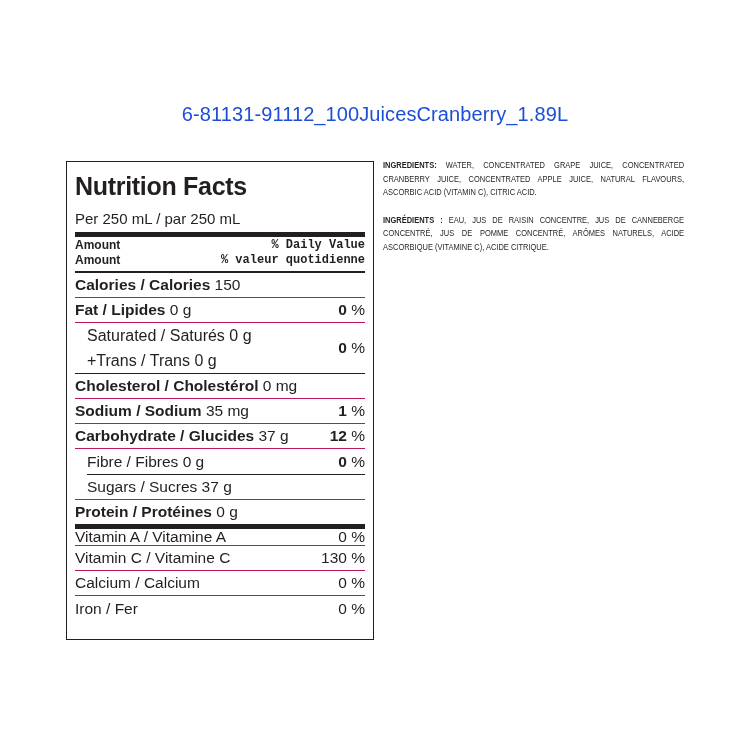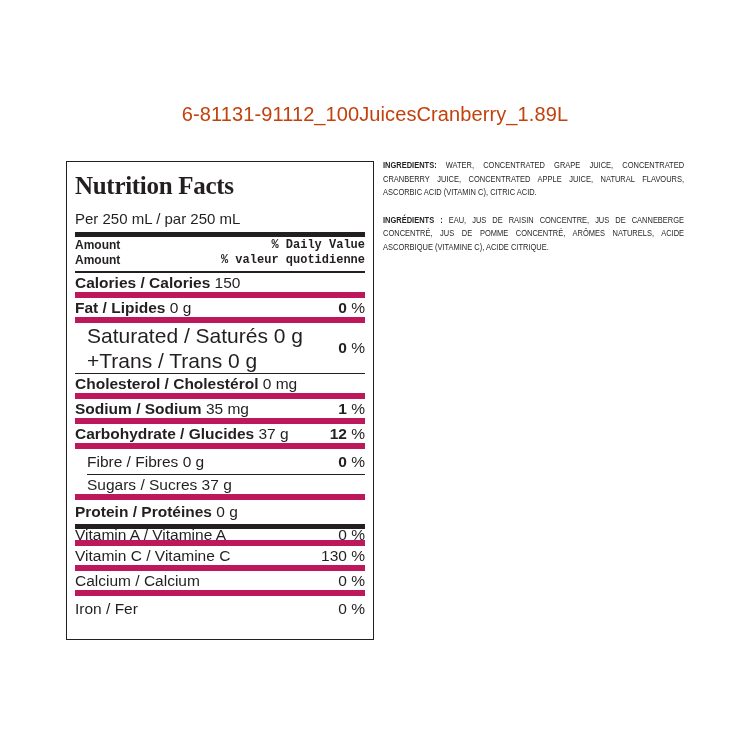--- a/index.html
+++ b/index.html
@@ -1,34 +1,34 @@
 <!DOCTYPE html>
 <html><head>
 <meta charset="utf-8">
 <style>
   html, body { margin:0; padding:0; background:#ffffff; }
   body { width:750px; height:750px; position:relative; overflow:hidden;
          font-family:"Liberation Sans", sans-serif; color:#231f20; }
   .file-title { position:absolute; left:0; top:103px; width:750px; text-align:center;
-                font-size:20px; color:#c2410c; letter-spacing:0.1px; }
+                font-size:20px; color:#1d4ed8; letter-spacing:0.1px; }
   .nf-box { position:absolute; left:66px; top:161px; width:308px; height:479px;
             border:1px solid #231f20; box-sizing:border-box; padding:0 8px 0 8px; }
-  .nf-title { font-weight:bold; font-size:25px; line-height:28px; margin-top:10px; letter-spacing:-0.3px;font-family:Liberation Serif, serif; }
+  .nf-title { font-weight:bold; font-size:25px; line-height:28px; margin-top:10px; letter-spacing:-0.3px; }
   .nf-serving { font-size:15px; line-height:18px; margin-top:10px; }
   .rule-thick { height:5px; background:#231f20; margin-top:4px; }
   .rule-med { height:2px; background:#231f20; }
   .dv-head { display:flex; justify-content:space-between; font-size:12px; font-weight:bold; line-height:15px; padding-top:1px; }
   .dv-head .r { text-align:right;font-family:Liberation Mono, monospace; }
   .row { display:flex; justify-content:space-between; align-items:center; font-size:15.5px;
-         height:24px; border-bottom:6px solid #be185d; box-sizing:border-box; }
+         height:24px; border-bottom:1px solid #be185d; box-sizing:border-box; }
   .row.indent { padding-left:12px; }
   .row b { font-weight:bold; }
   .row .pct { text-align:right; }
   .rowpair { display:flex; justify-content:space-between; align-items:center; border-bottom:1px solid #231f20; }
-  .rowpair .lines { display:flex; flex-direction:column; padding-left:12px; font-size:21px; }
+  .rowpair .lines { display:flex; flex-direction:column; padding-left:12px; font-size:16px; }
   .rowpair .lines div { height:25px; line-height:25px; }
   .indent-rule { margin-left:12px; border-bottom:1px solid #231f20; }
   .thick-sep { height:5px; background:#231f20; }
   .ingredients { position:absolute; left:383px; top:158px; width:302px;
                  font-family:"Liberation Sans", sans-serif; font-size:9.6px; line-height:13.5px;
                  text-align:justify; transform:scaleX(0.78); transform-origin:left top; width:386px; color:#231f20; }
   .ingredients p { margin:0 0 14px 0; }
   .ingredients .lbl { font-weight:bold; }
 </style>
 </head>

